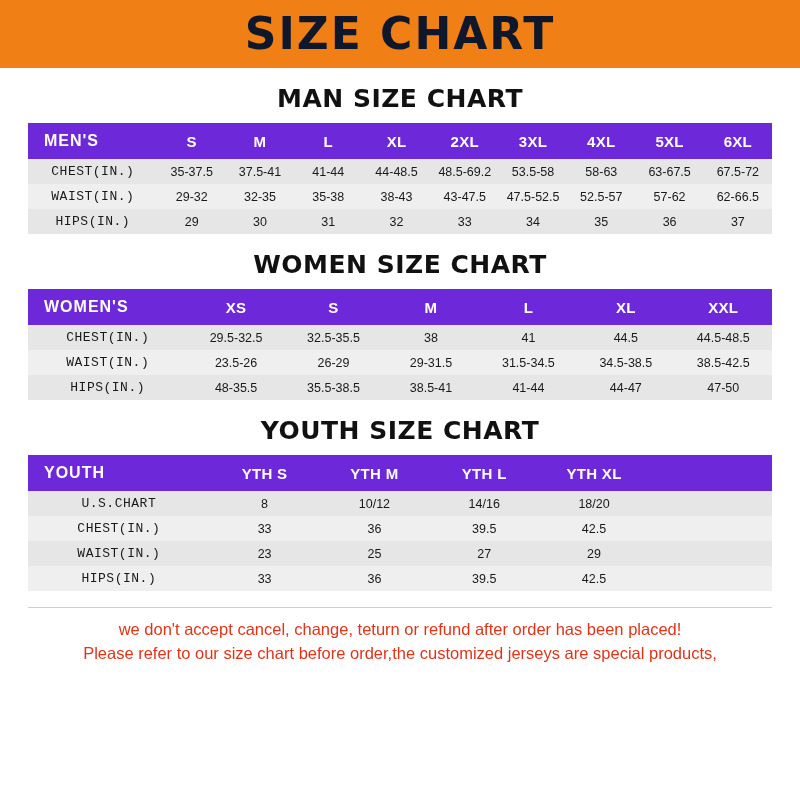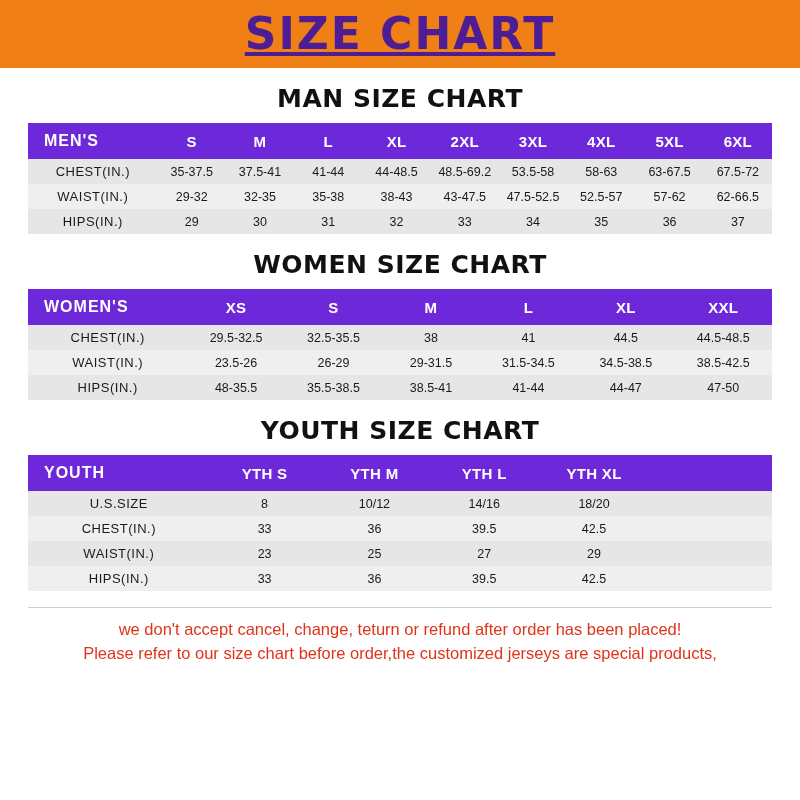--- a/index.html
+++ b/index.html
@@ -27,23 +27,22 @@
     display: flex;
     align-items: center;
     justify-content: center;
     position: relative;
   }
   .banner-title {
     font-family: "DejaVu Sans", sans-serif;
     font-weight: bold;
     font-size: 44px;
     letter-spacing: 2px;
-    color: #4c1d95;
+    color: #0f172a;
     line-height: 1;
-    text-decoration: underline;
   }
   .content {
     padding: 0 28px;
     box-sizing: border-box;
   }
   .section-title {
     text-align: center;
     font-family: "DejaVu Sans", sans-serif;
     font-weight: bold;
     font-size: 25px;
@@ -76,20 +75,21 @@
     padding-left: 16px;
     font-size: 16px;
     letter-spacing: 1px;
   }
   table.chart tbody tr.light td { background: #e6e6e6; }
   table.chart tbody tr.lighter td { background: #efefef; }
   table.chart tbody td.rowlab {
     font-weight: normal;
     letter-spacing: 0.5px;
     font-size: 13px;
+    font-family: Liberation Mono, monospace;
   }
   .men-wrap { margin-top: 2px; }
   .footer-note {
     margin-top: 16px;
     border-top: 1px solid #cfcfcf;
     padding-top: 10px;
     color: #e0341a;
     font-size: 16.5px;
     line-height: 1.45;
     text-align: center;
@@ -214,21 +214,21 @@
           <td class="rowlab" style="width:22%">YOUTH</td>
           <td>YTH S</td>
           <td>YTH M</td>
           <td>YTH L</td>
           <td>YTH XL</td>
           <td style="width:16%"></td>
         </tr>
       </thead>
       <tbody>
         <tr class="light">
-          <td class="rowlab">U.S.SIZE</td>
+          <td class="rowlab">U.S.CHART</td>
           <td>8</td>
           <td>10/12</td>
           <td>14/16</td>
           <td>18/20</td>
           <td></td>
         </tr>
         <tr class="lighter">
           <td class="rowlab">CHEST(IN.)</td>
           <td>33</td>
           <td>36</td>

